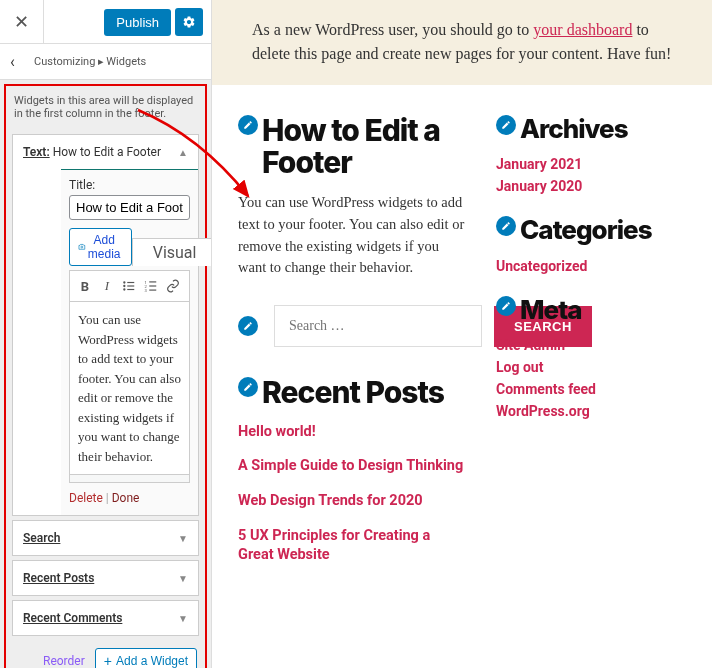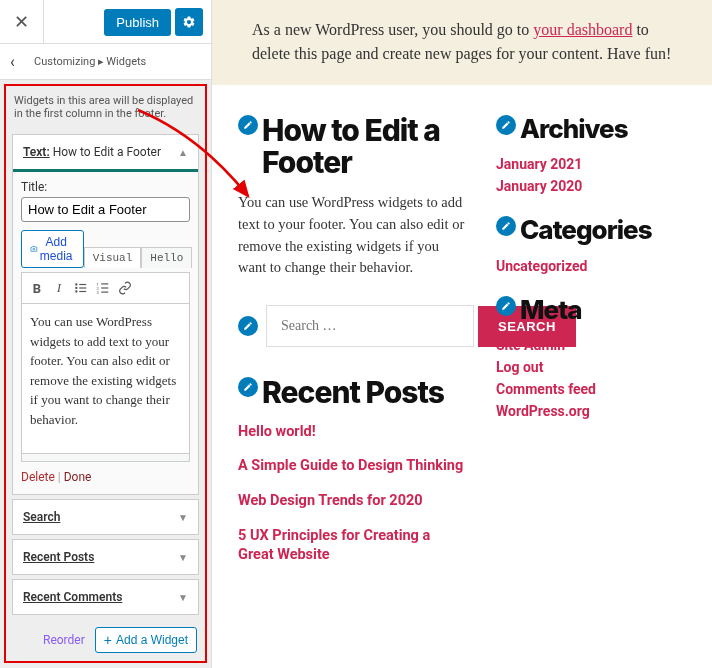--- a/index.html
+++ b/index.html
@@ -21,28 +21,28 @@
 .sb-title { font-size: 16px; color: #555; font-weight: 400; margin-top: 2px; }
 
 .sb-body { flex: 1; overflow-y: auto; padding: 4px; }
 .redbox { border: 2px solid #e30000; padding: 0; background: #eee; }
 .sb-desc { font-size: 11px; color: #555; padding: 8px 8px 10px; background: #eee; }
 
 .widget-card { background: #fff; border: 1px solid #ccc; margin: 4px 6px; }
 .widget-head { display: flex; justify-content: space-between; align-items: center; padding: 10px; font-size: 12px; cursor: pointer; }
 .widget-head .strong { font-weight: 600; text-decoration: underline; }
 .widget-head .arrow { color: #888; font-size: 10px; }
-.widget-body { padding: 8px; border-top: 3px solid #0f766e; background: #fafafa; }
+.widget-body { padding: 8px; border-top: 1px solid #0f766e; background: #fafafa; margin-left: 48px; }
 .field-label { font-size: 12px; color: #333; margin-bottom: 3px; display: block; }
 .field-input { width: 100%; border: 1px solid #8c8f94; padding: 4px 6px; font-size: 13px; border-radius: 3px; background: #fff; }
 
 .add-media { display: inline-flex; align-items: center; border: 1px solid #007cba; color: #1d4ed8; background: #fff; border-radius: 3px; padding: 4px 8px; font-size: 12px; margin-top: 8px; cursor: pointer; }
 
 .tabs { display: flex; justify-content: flex-end; margin-top: -24px; }
-.tab { border: 1px solid #ccc; border-bottom: none; padding: 4px 8px; font-size: 11px; background: #f6f7f7; color: #555; cursor: pointer; font-family: Liberation Mono, monospace; }
+.tab { border: 1px solid #ccc; border-bottom: none; padding: 4px 20px; font-size: 16px; background: #f6f7f7; color: #555; cursor: pointer; }
 .tab.active { background: #fff; }
 
 .editor-toolbar { border: 1px solid #ccc; background: #fff; display: flex; gap: 0; padding: 4px; margin-top: 4px; }
 .editor-toolbar span { width: 22px; height: 22px; display: flex; align-items: center; justify-content: center; color: #555; font-size: 13px; cursor: pointer; }
 .editor-area { border: 1px solid #ccc; border-top: none; background: #fff; padding: 8px; min-height: 150px; font-family: Georgia, serif; font-size: 13px; color: #333; line-height: 1.5; resize: vertical; }
 .editor-resize { height: 8px; border: 1px solid #ccc; border-top: none; background: #f6f7f7; }
 
 .widget-actions { padding: 8px 0 2px; font-size: 12px; }
 .link-del { color: #b32d2e; cursor: pointer; }
 .link-done { color: #7f1d1d; cursor: pointer; }
@@ -59,21 +59,21 @@
 .preview-body { padding: 30px 26px 10px; display: flex; gap: 28px; }
 .col-main { flex: 1; min-width: 0; }
 .col-side { width: 190px; }
 
 .edit-pin { width: 20px; height: 20px; border-radius: 50%; background: #007cba; display: inline-flex; align-items: center; justify-content: center; color: #fff; font-size: 10px; vertical-align: top; margin-right: 4px; cursor: pointer; flex-shrink: 0; }
 
 .h-title { font-size: 30px; font-weight: 800; color: #111; letter-spacing: -1px; line-height: 1.05; font-family: Inter, -apple-system, sans-serif; }
 .h-section { display: flex; align-items: flex-start; }
 .p-text { font-family: Georgia, serif; font-size: 14.5px; color: #333; margin-top: 14px; line-height: 1.5; }
 
-.search-row { display: flex; margin-top: 26px; align-items: center; gap: 4px; }
+.search-row { display: flex; margin-top: 26px; align-items: center; gap: 12px; }
 .search-input { flex: 1; border: 1px solid #ddd; padding: 12px 14px; font-size: 14px; font-family: Georgia, serif; color: #888; }
 .search-btn { background: #cd2653; color: #fff; border: none; padding: 13px 20px; font-size: 13px; font-weight: 700; letter-spacing: 0.5px; cursor: pointer; }
 
 .side-block { margin-bottom: 22px; }
 .side-list { list-style: none; margin-top: 14px; }
 .side-list li { color: #cd2653; font-weight: 700; font-size: 14px; margin-bottom: 6px; cursor: pointer; }
 
 .posts { margin-top: 30px; }
 .post-list { list-style: none; margin-top: 14px; }
 .post-list li { color: #cd2653; font-weight: 700; font-size: 14.5px; margin-bottom: 16px; line-height: 1.3; cursor: pointer; }

